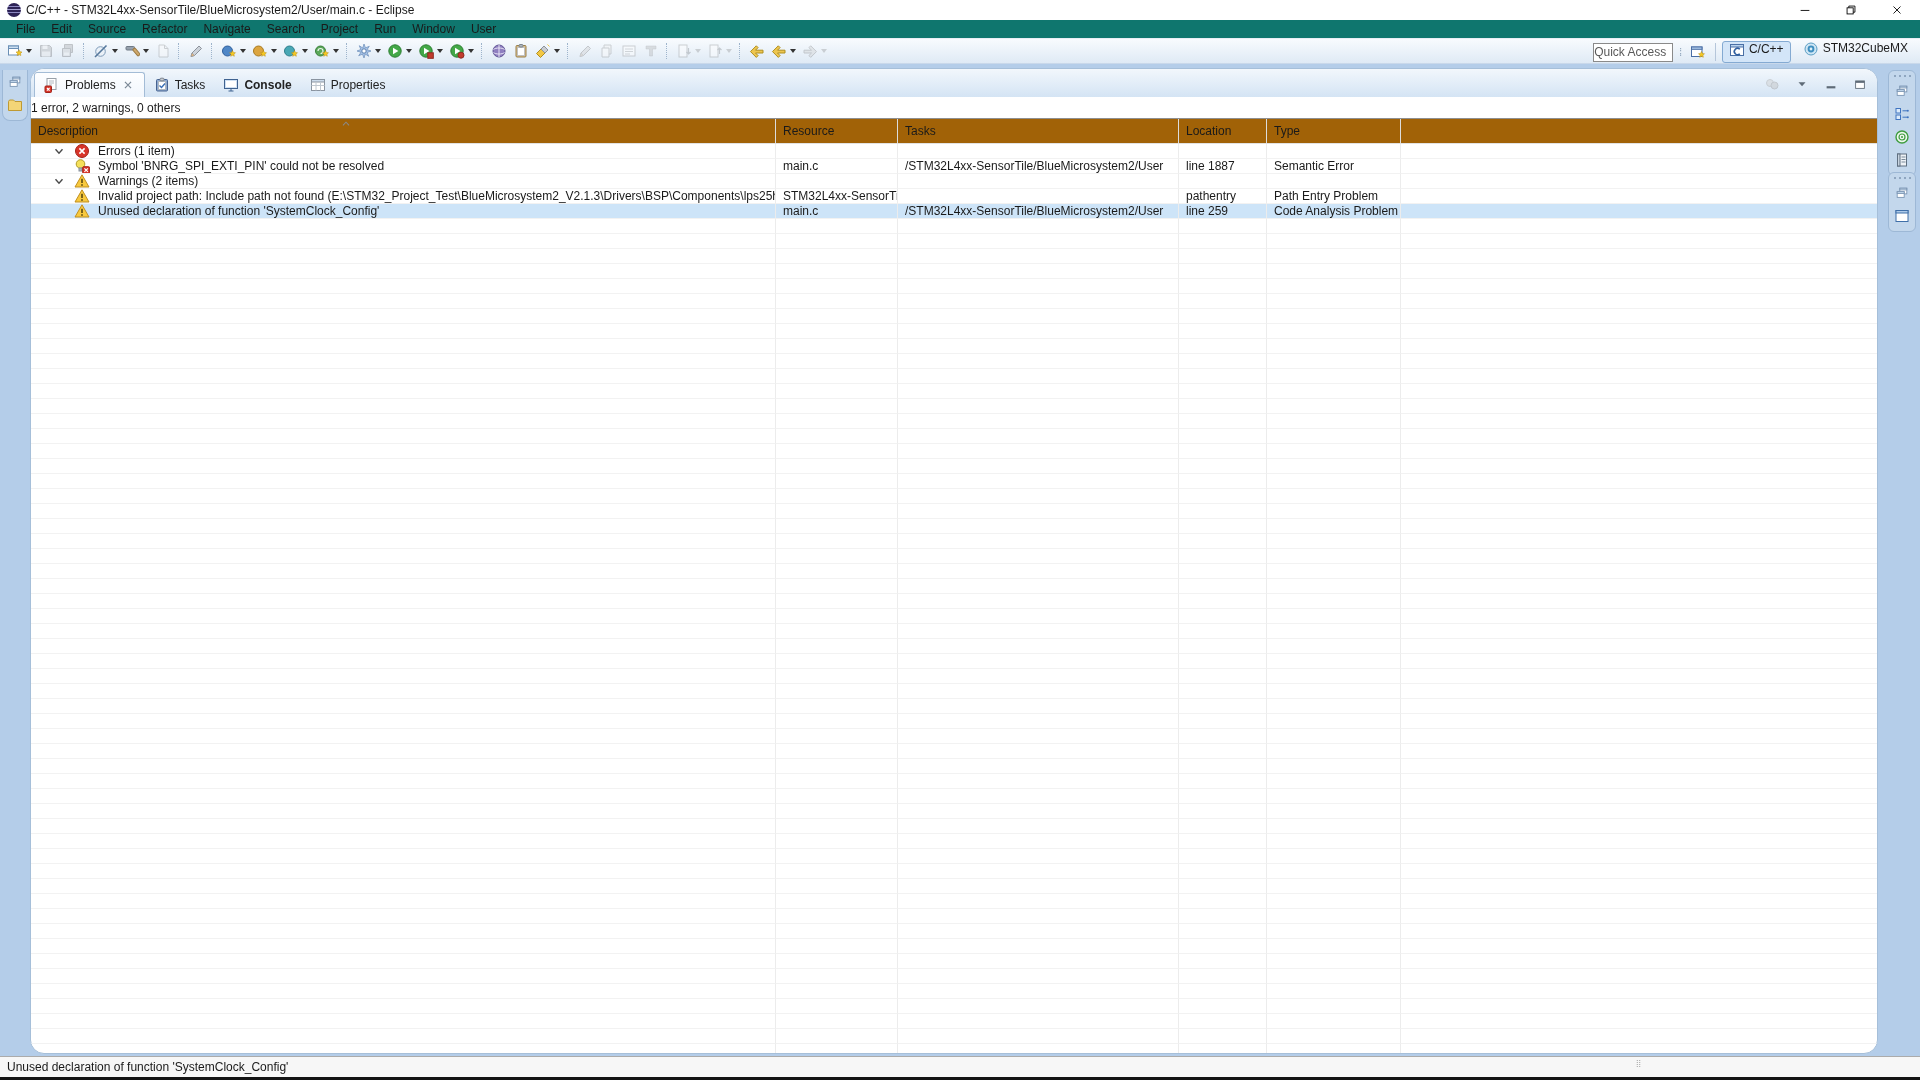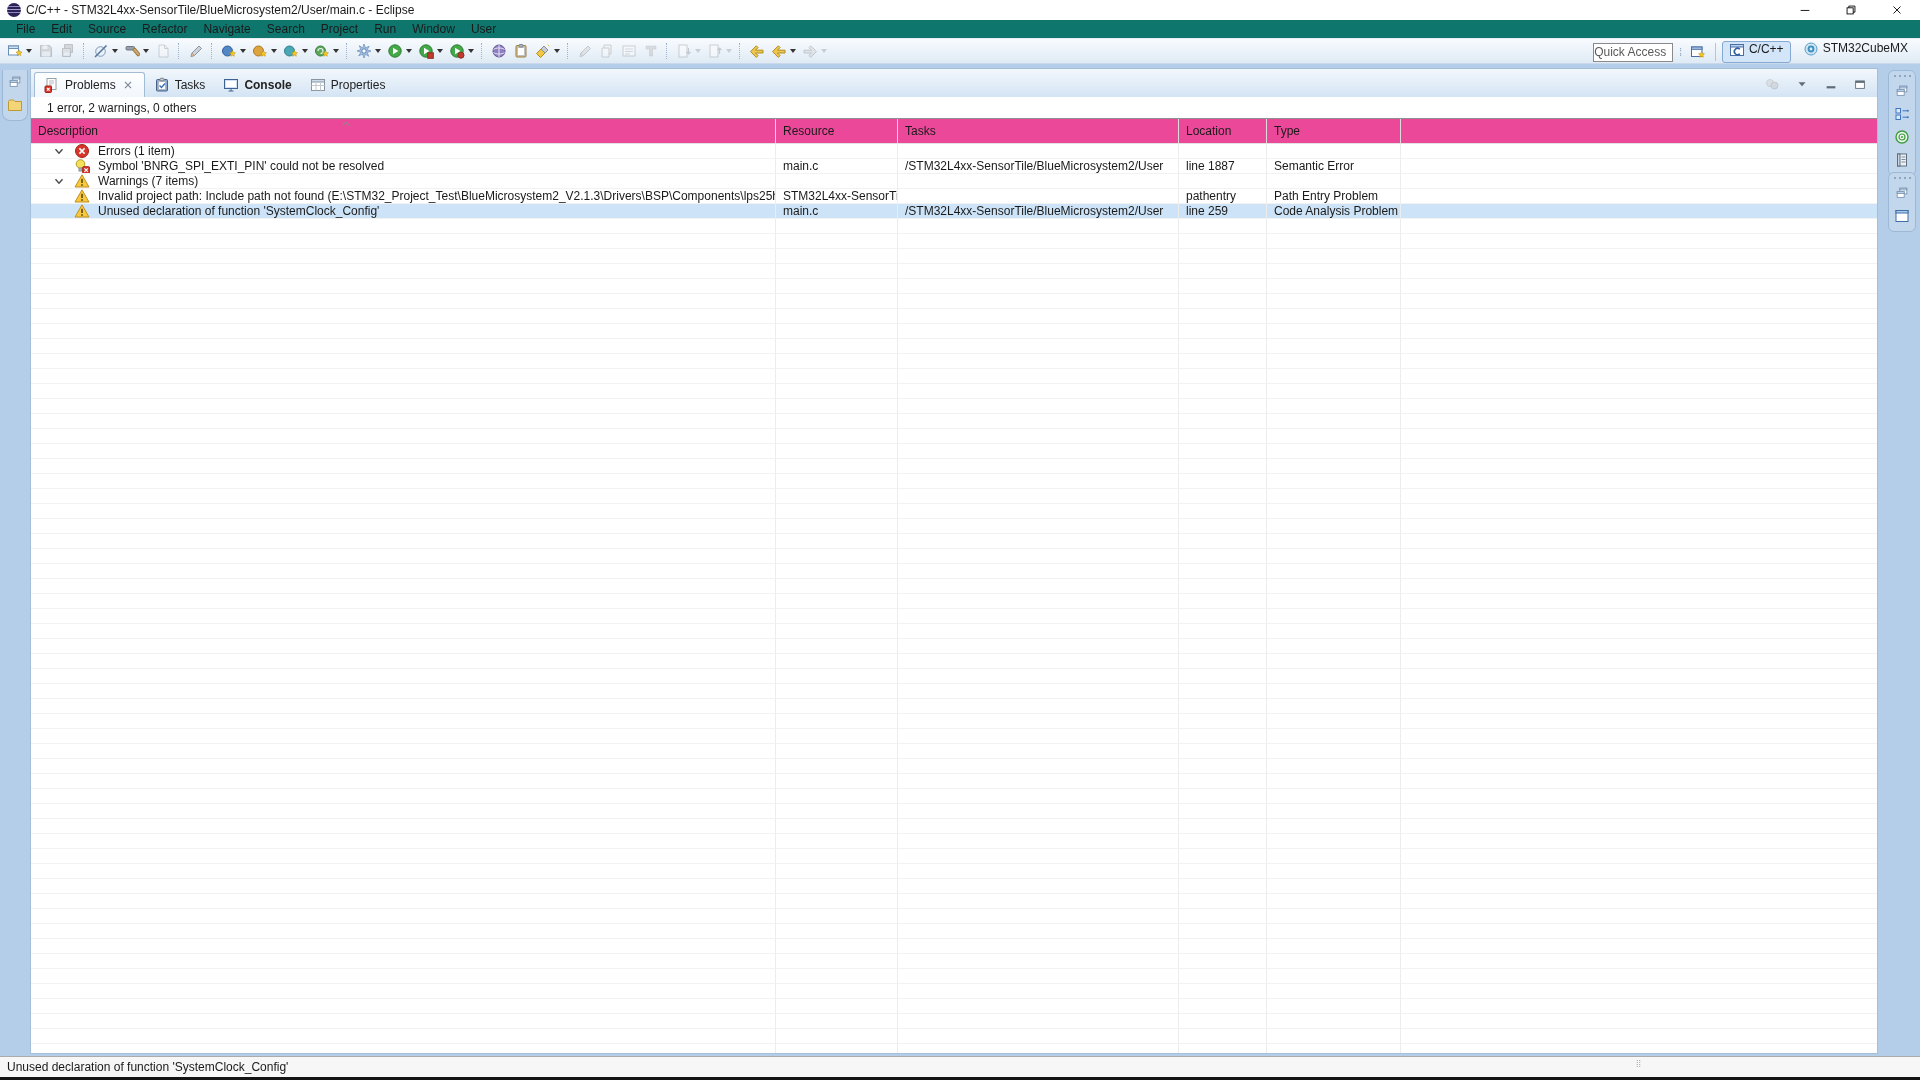--- a/index.html
+++ b/index.html
@@ -33,29 +33,29 @@
   
   .workbench { position:relative; height:992px; background:#b4cde9; }
   .stack { position:absolute; border:1px solid #9db8d6; border-radius:6px; background:#c3d7ec; display:flex; flex-direction:column; align-items:center; padding:3px 0 6px; gap:5px; }
   .stackL { left:2px; top:6px; width:26px; border-top:none; border-radius:0 0 8px 8px; }
   .stackR1 { right:4px; top:6px; width:28px; }
   .stackR2 { right:4px; top:108px; width:28px; }
   .gripdots { display:flex; gap:3px; padding-top:1px; }
   .gripdots i { width:2px; height:2px; background:#8fa6c0; }
   .stack .sbtn { width:20px; height:18px; display:flex; align-items:center; justify-content:center; }
   
-  .view { position:absolute; left:30px; top:4px; right:42px; bottom:2px; background:#fff; border:1px solid #a6bfd9; border-radius:0; display:flex; flex-direction:column; overflow:hidden; }
+  .view { position:absolute; left:30px; top:4px; right:42px; bottom:2px; background:#fff; border:1px solid #a6bfd9; border-radius:14px; display:flex; flex-direction:column; overflow:hidden; }
   .tabstrip { height:28px; flex:none; background:linear-gradient(#f2f7fc,#d4e4f4); display:flex; align-items:flex-end; padding-left:3px; position:relative; }
   .tab { height:25px; display:flex; align-items:center; gap:5px; padding:0 9px; color:#222; }
   .tab.active { background:linear-gradient(#fdfeff,#f2f7fd); border:1px solid #a3bcd6; border-bottom:none; border-radius:3px 3px 0 0; }
   .tab .bold { font-weight:bold; }
   .viewtools { position:absolute; right:10px; top:7px; display:flex; align-items:center; gap:15px; }
-  .summary { height:22px; flex:none; display:flex; align-items:center; padding-left:16px; border-bottom:1px solid #8f8f8f; }
+  .summary { height:22px; flex:none; display:flex; align-items:center; padding-left:0; border-bottom:1px solid #8f8f8f; }
   
-  .thead { height:25px; flex:none; display:flex; position:relative; border-bottom:1px solid #e2e2e2; background:#ec4899; }
+  .thead { height:25px; flex:none; display:flex; position:relative; border-bottom:1px solid #e2e2e2; background:#a16207; }
   .hcell { display:flex; align-items:center; padding-left:7px; border-right:1px solid #dcdcdc; color:#1a1a1a; }
   .sortind { position:absolute; left:308px; top:-2px; }
   .c-desc{width:745px;} .c-res{width:122px;} .c-path{width:281px;} .c-loc{width:88px;} .c-type{width:134px;} .c-fill{flex:1;}
   .tbody { flex:1; overflow:hidden; }
   .row { height:15px; display:flex; align-items:center; }
   .row.sel { background:#cde4f8; }
   .cell { height:100%; display:flex; align-items:center; padding-left:7px; border-right:1px solid #ececec; border-bottom:1px solid #f2f2f2; white-space:nowrap; overflow:hidden; }
   .cell.cfill { border-right:none; }
   .tree { display:flex; align-items:center; gap:8px; padding-left:0; }
   .tree .ind { width:28px; flex:none; }
@@ -676,21 +676,21 @@
         <div class="row group">
           <div class="cell c-desc">
             <span class="tree">
               <span class="ind2"></span>
               <svg class="ico14 twst">
                 <use href="#s-twst"></use>
               </svg>
               <svg class="ico ric">
                 <use href="#s-warn"></use>
               </svg>
-              <span>Warnings (7 items)</span>
+              <span>Warnings (2 items)</span>
             </span>
           </div>
           <div class="cell c-res"></div>
           <div class="cell c-path"></div>
           <div class="cell c-loc"></div>
           <div class="cell c-type"></div>
           <div class="cell c-fill cfill"></div>
         </div>
         <div class="row">
           <div class="cell c-desc">

